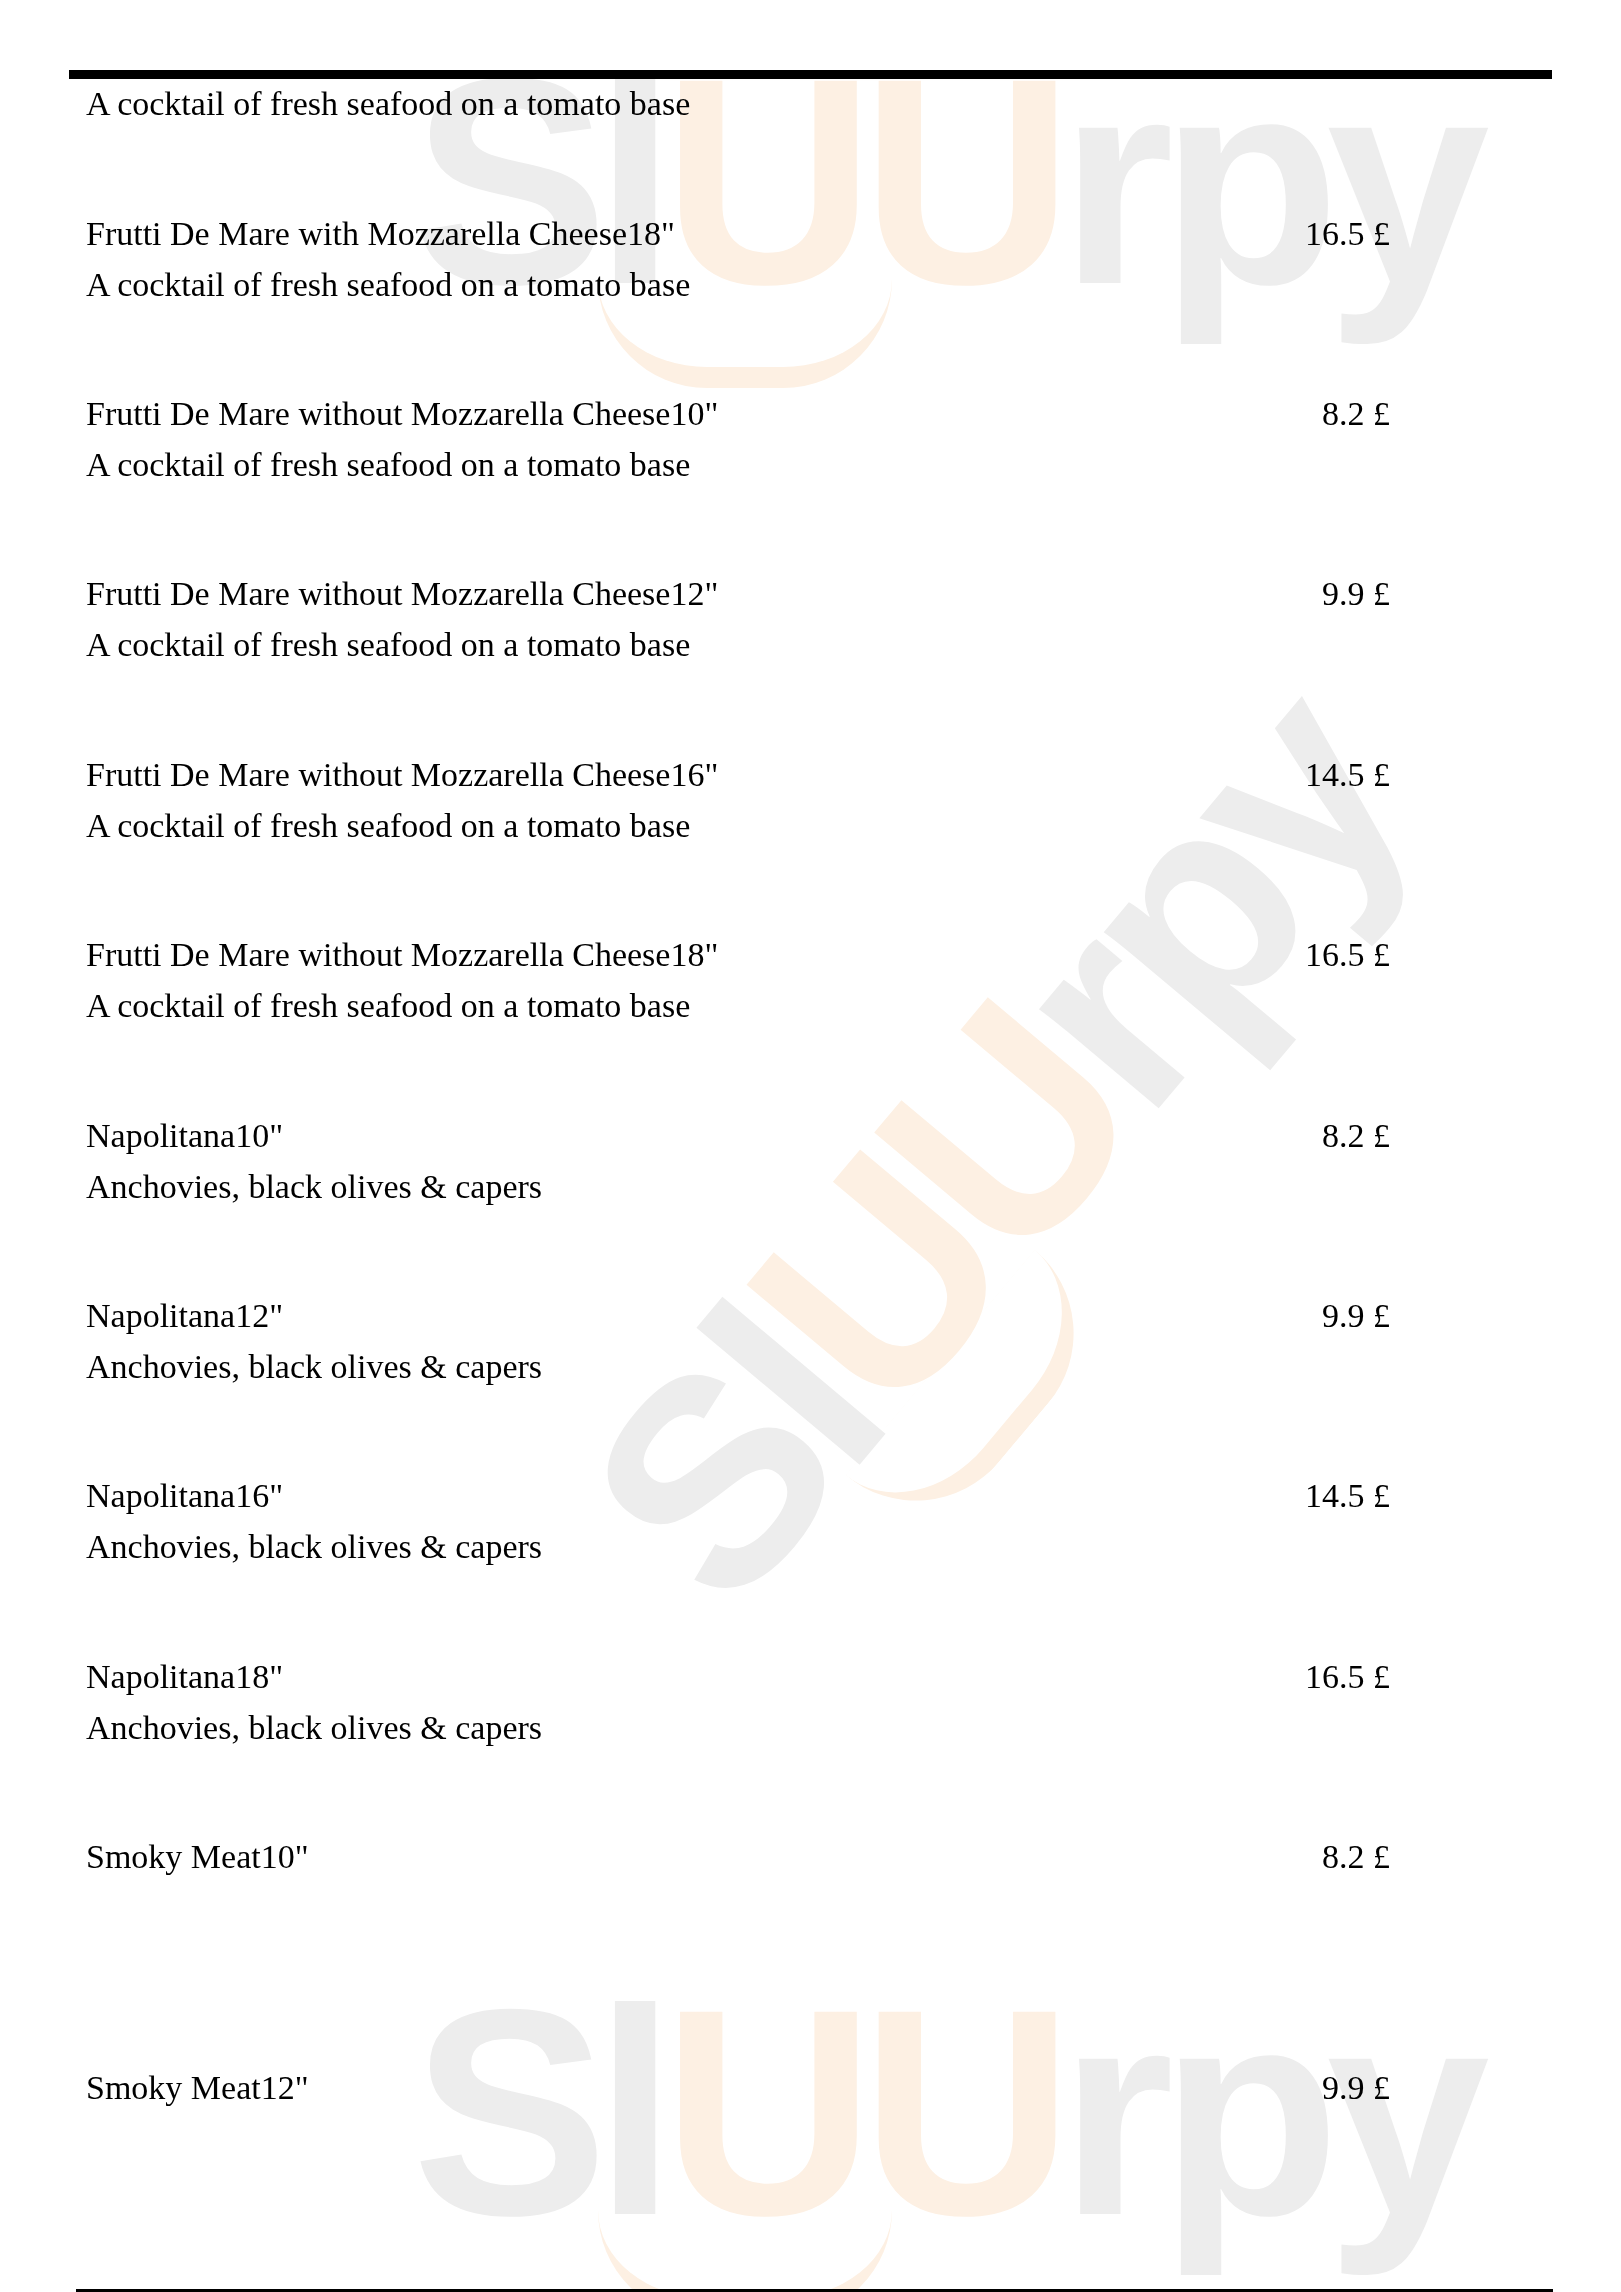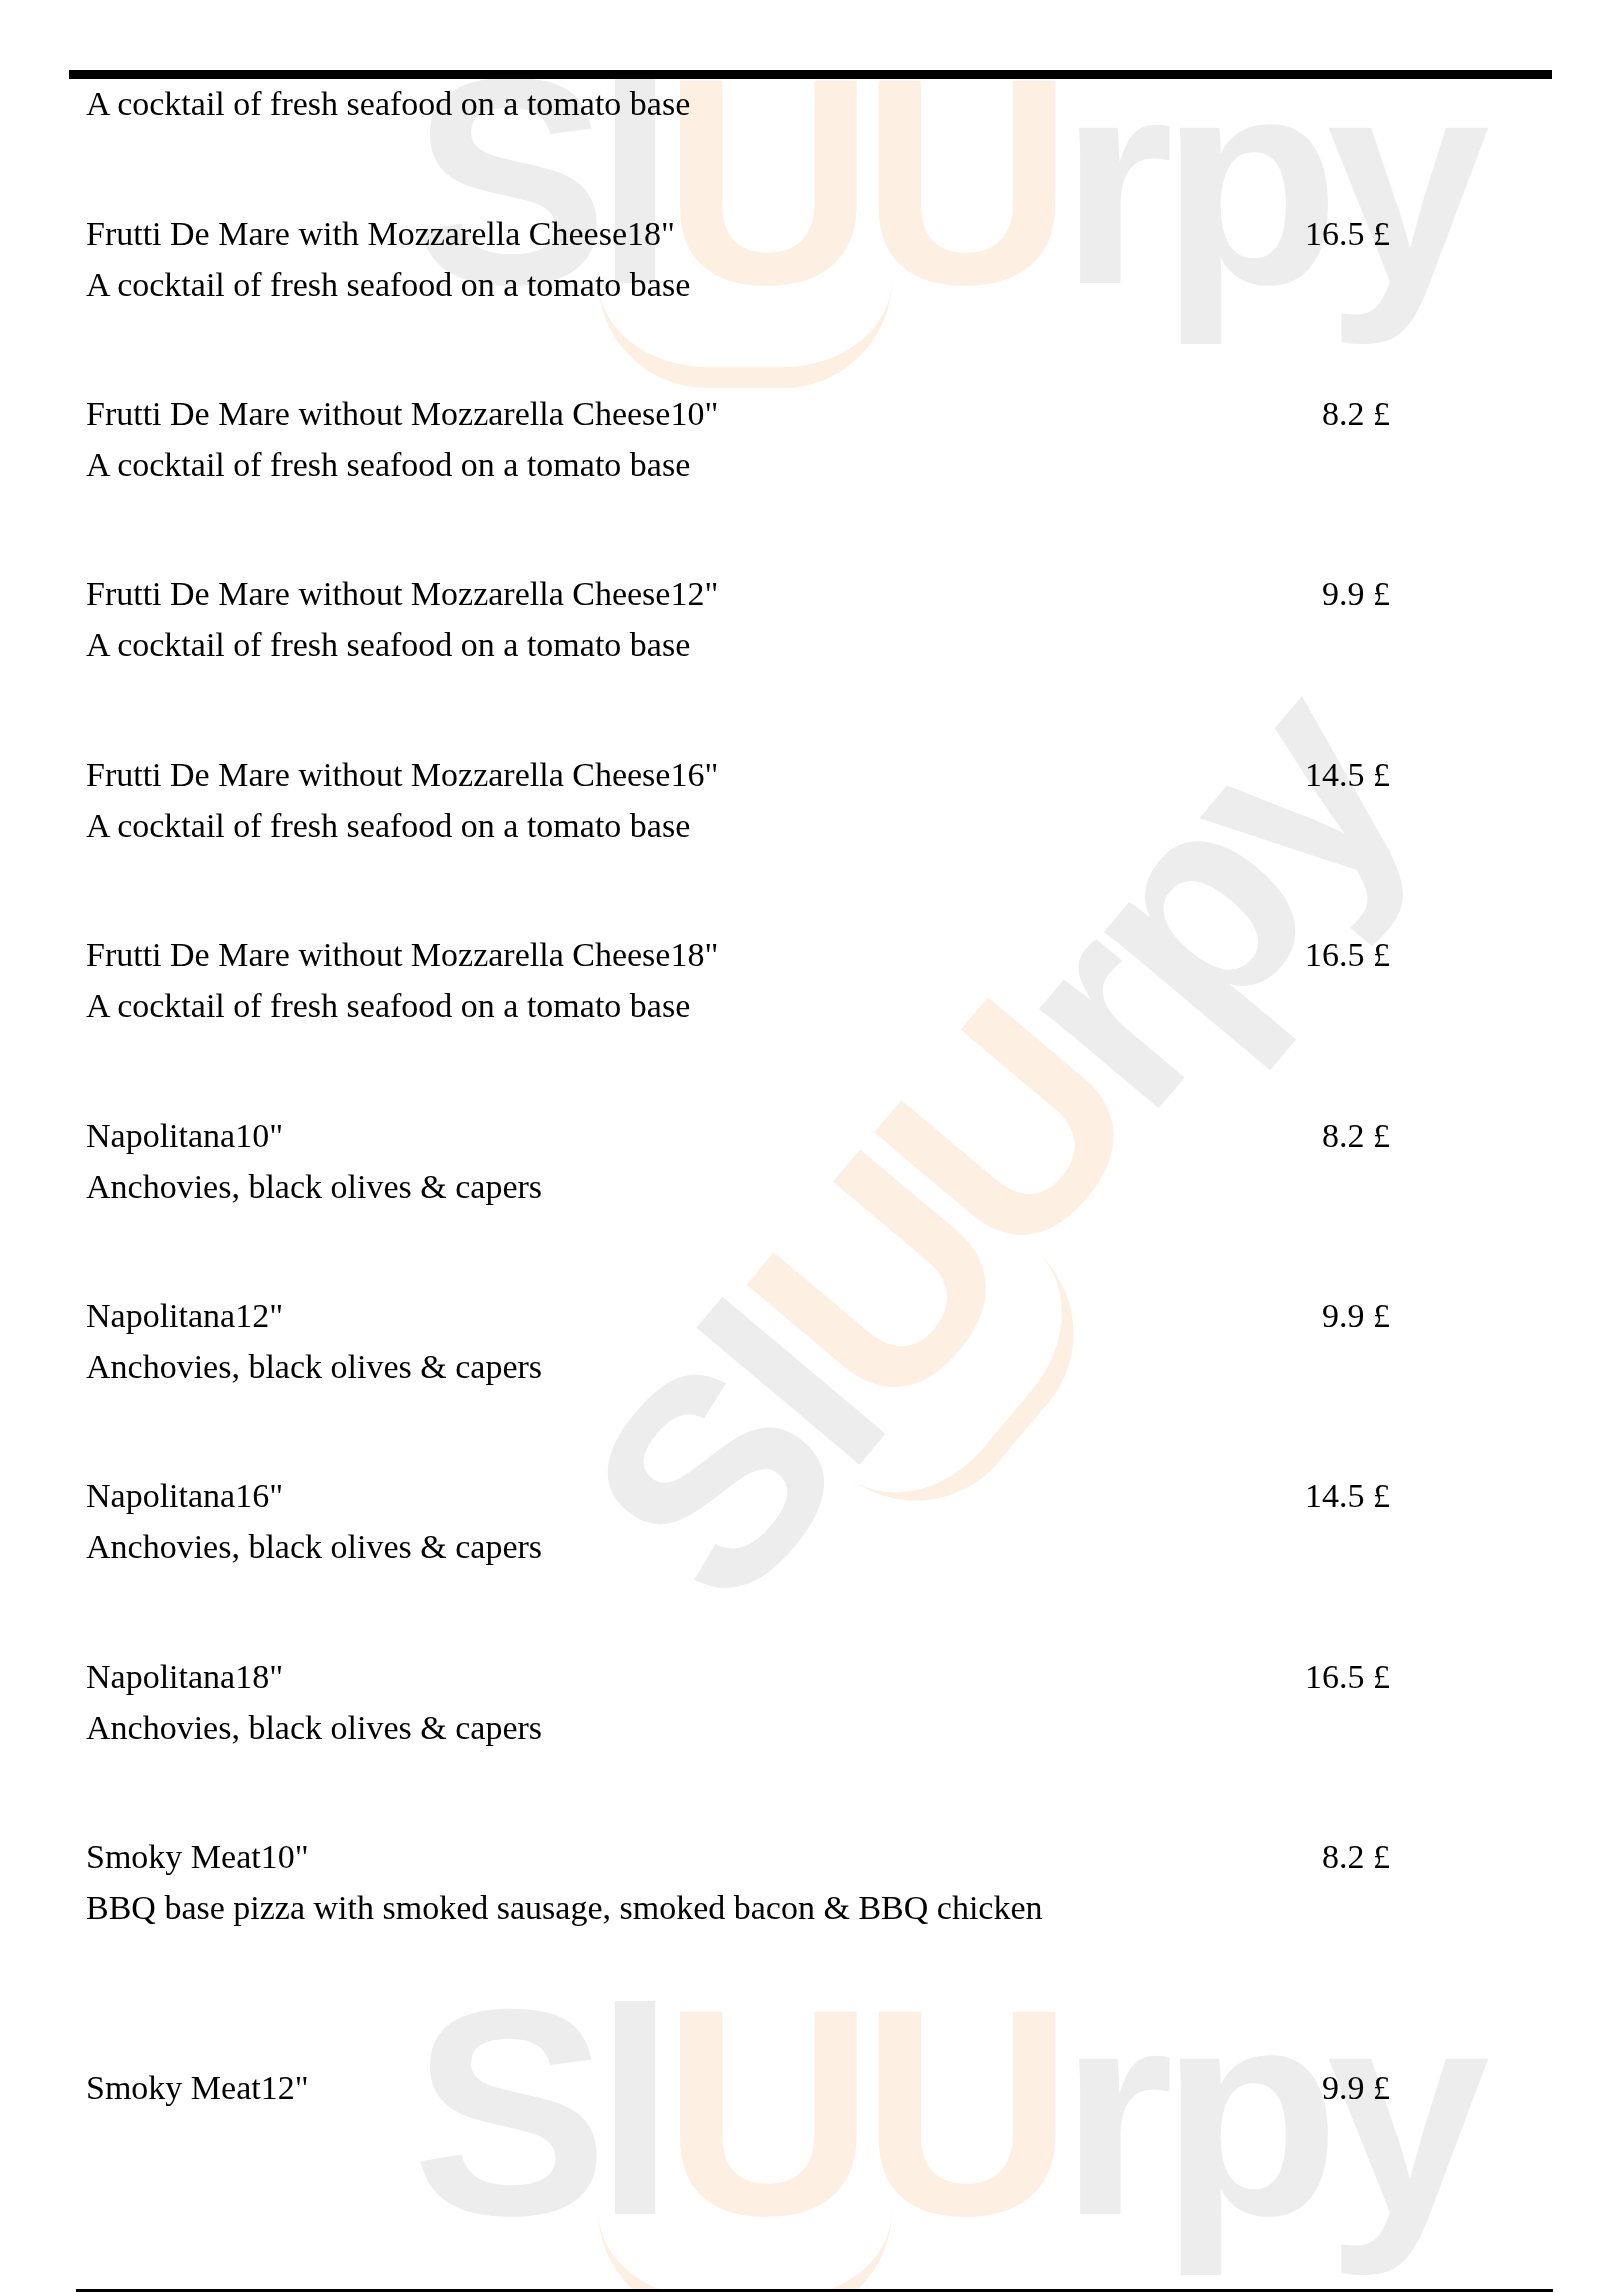--- a/index.html
+++ b/index.html
@@ -80,21 +80,20 @@
   <div class="desc">Anchovies, black olives &amp; capers</div>
   <div class="price">14.5 £</div>
 </div>
 <div class="item" style="top:1651px;">
   <div class="title">Napolitana18"</div>
   <div class="desc">Anchovies, black olives &amp; capers</div>
   <div class="price">16.5 £</div>
 </div>
 <div class="item" style="top:1831px;">
   <div class="title">Smoky Meat10"</div>
-  <div class="desc">BBQ base pizza with smoked sausage, smoked bacon &amp; BBQ chicken</div>
   <div class="price">8.2 £</div>
 </div>
 <div class="item" style="top:2062px;">
   <div class="title">Smoky Meat12"</div>
   <div class="price">9.9 £</div>
 </div>
 
 <div class="rule-bottom"></div>
 
 

